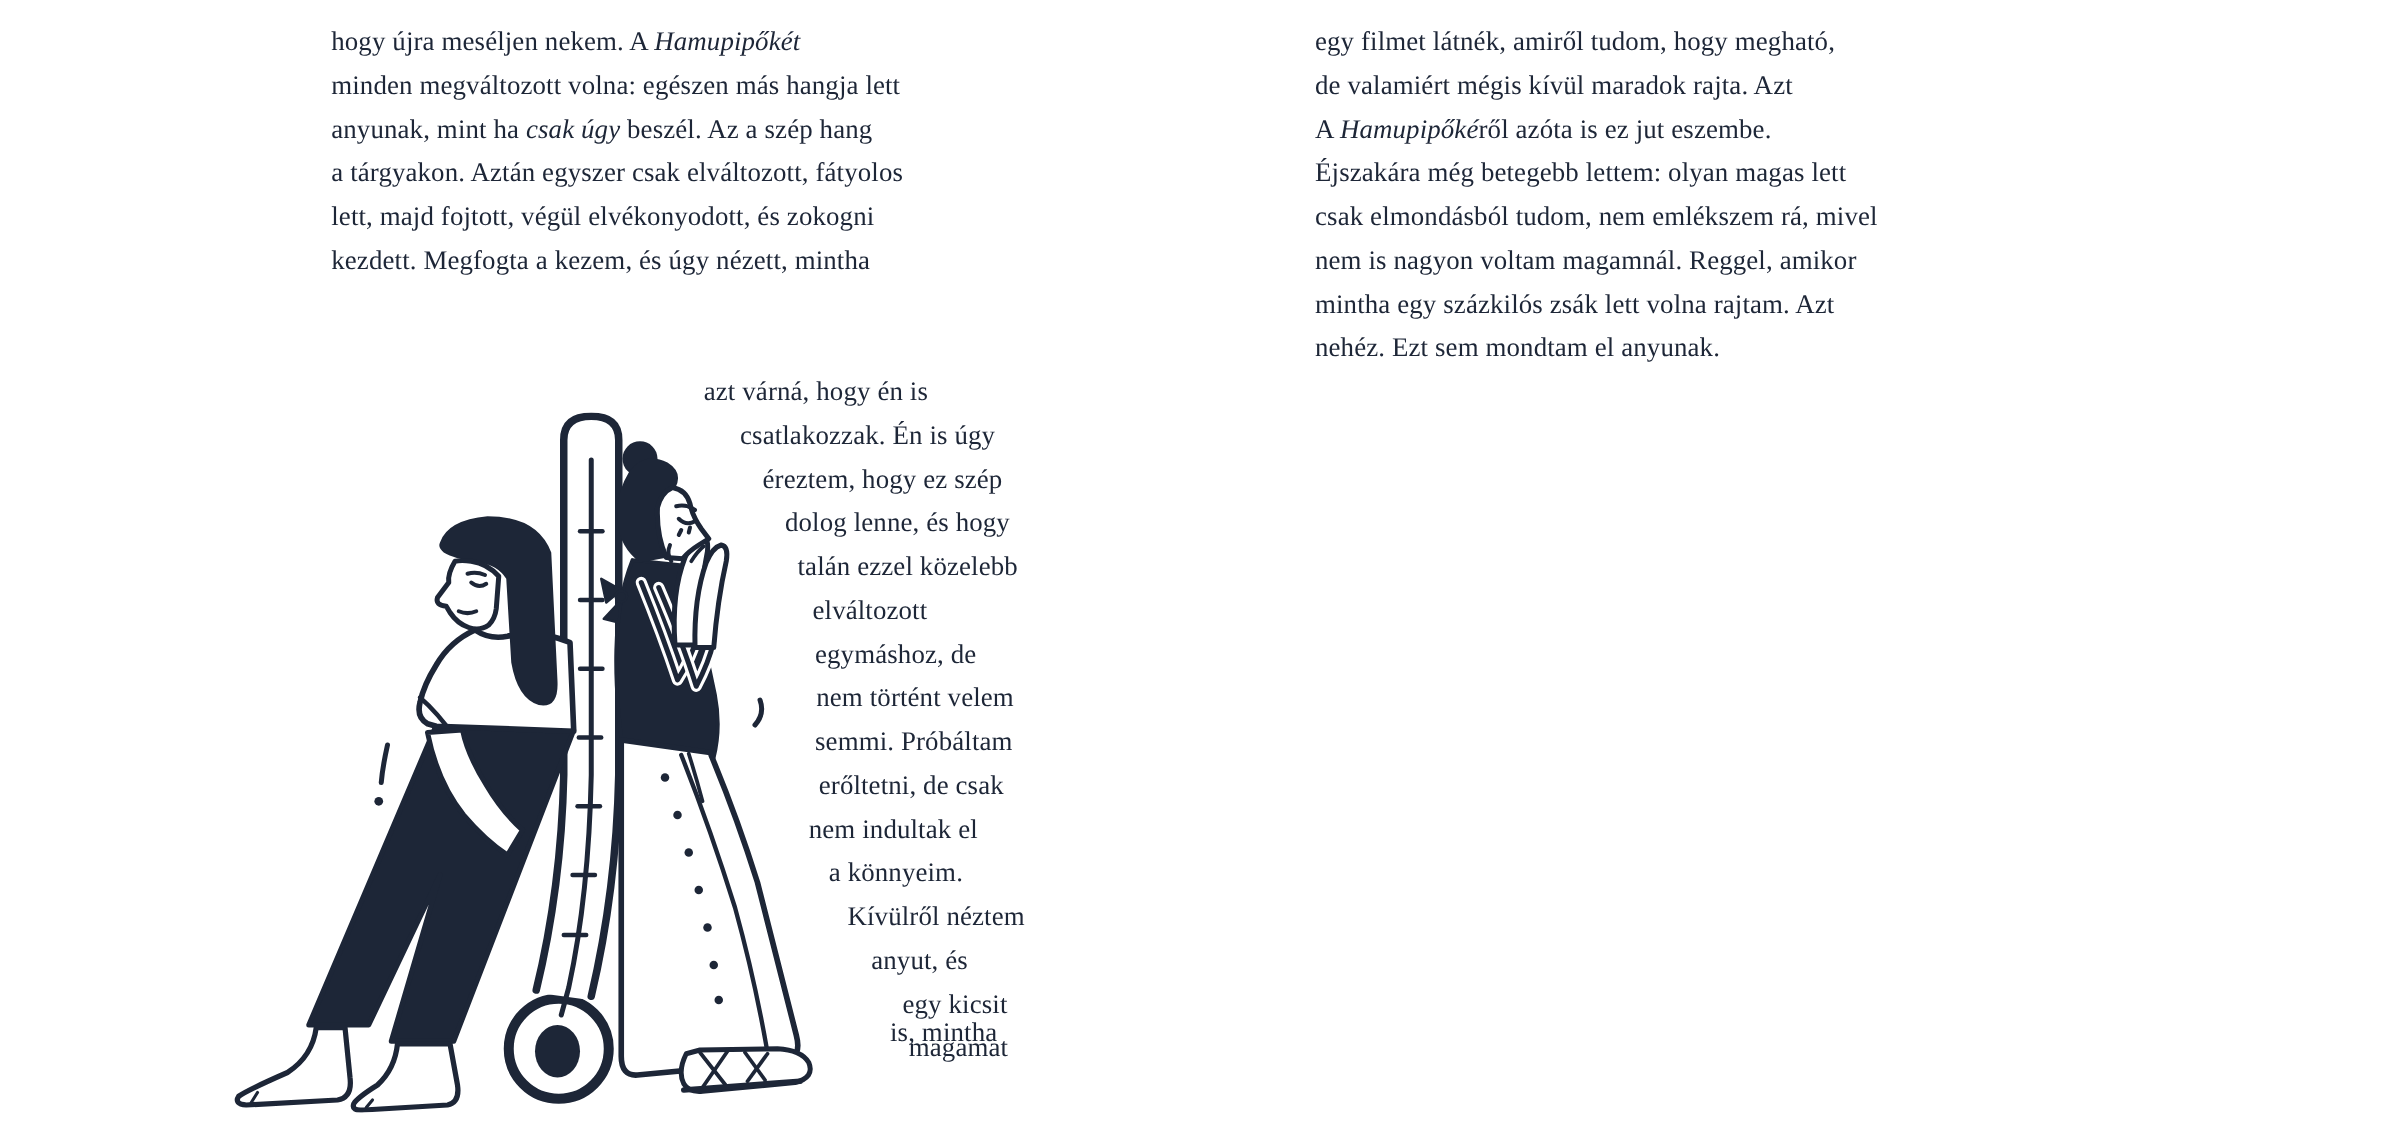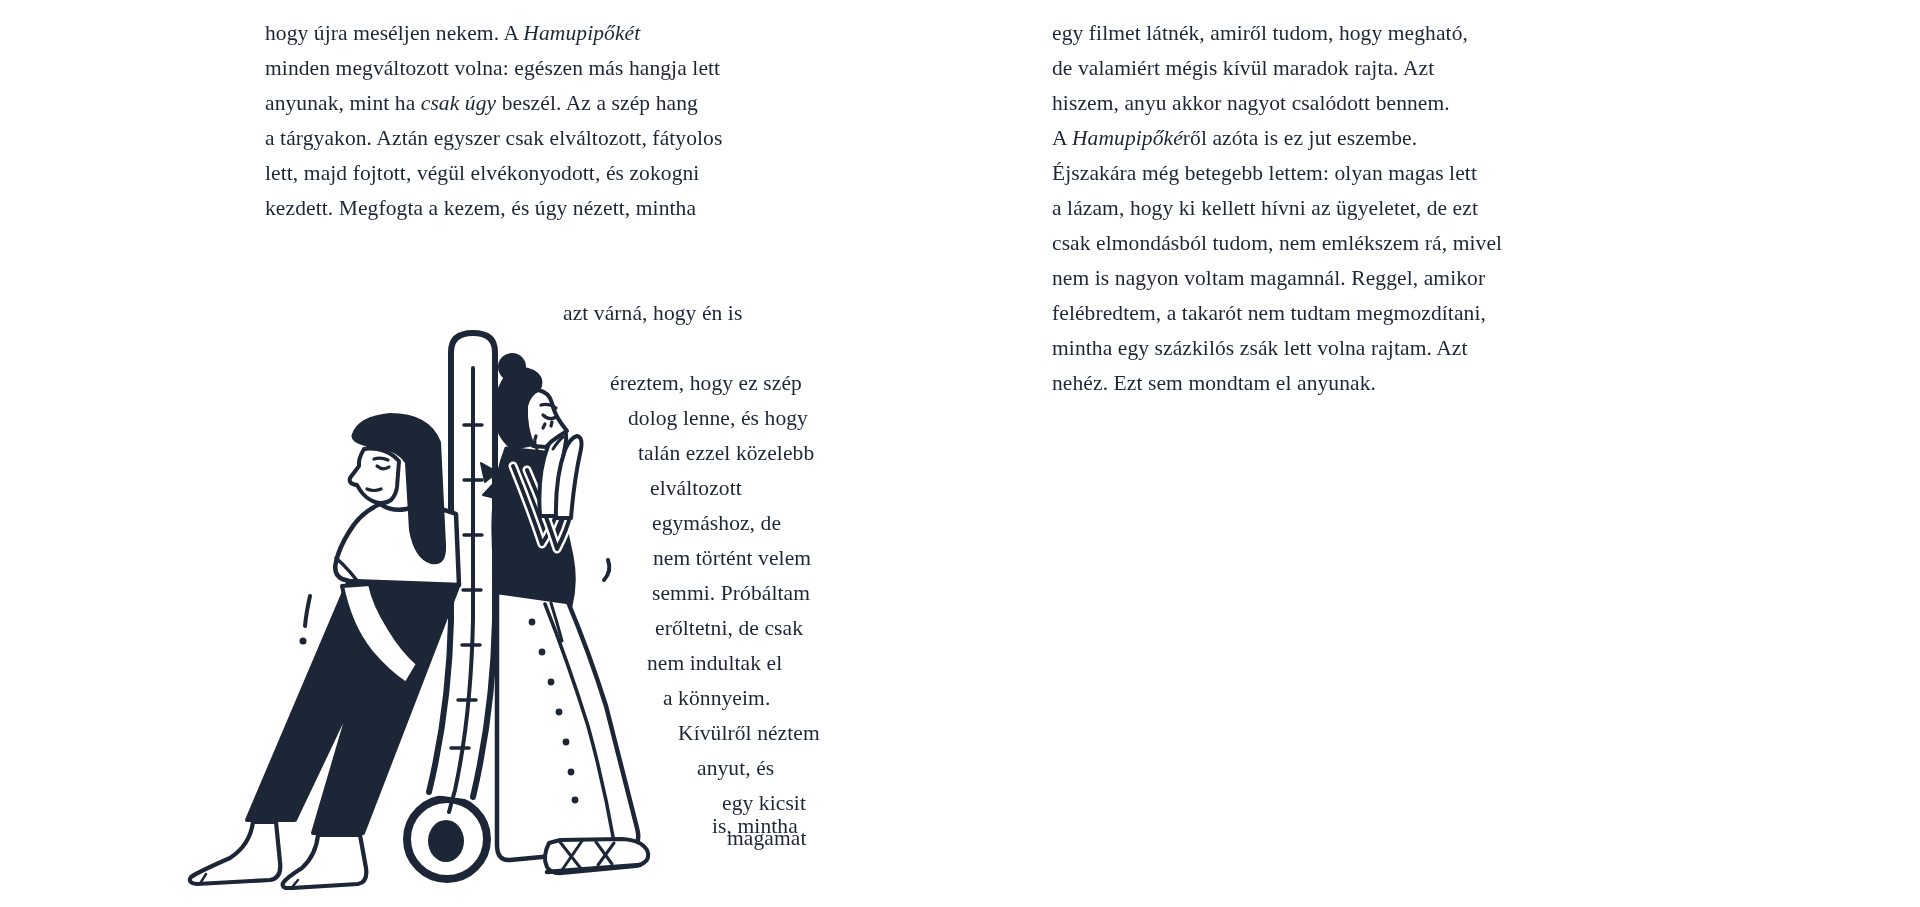--- a/index.html
+++ b/index.html
@@ -30,46 +30,44 @@
   <div class="col col-left">
     <div class="tline"><span>hogy újra meséljen nekem. A </span><i>Hamupipőkét</i></div>
     <div class="tline"><span>minden megváltozott volna: egészen más hangja lett</span></div>
     <div class="tline"><span>anyunak, mint ha </span><i>csak úgy</i><span> beszél. Az a szép hang</span></div>
     <div class="tline"><span>a tárgyakon. Aztán egyszer csak elváltozott, fátyolos</span></div>
     <div class="tline"><span>lett, majd fojtott, végül elvékonyodott, és zokogni</span></div>
     <div class="tline"><span>kezdett. Megfogta a kezem, és úgy nézett, mintha</span></div>
   </div>
 
   <div class="wline wl0">azt várná, hogy én is</div>
+  <div class="wline wl1">csatlakozzak. Én is úgy</div>
   <div class="wline wl2">éreztem, hogy ez szép</div>
   <div class="wline wl3">dolog lenne, és hogy</div>
   <div class="wline wl4">talán ezzel közelebb</div>
   <div class="wline wl5">elváltozott</div>
   <div class="wline wl6">egymáshoz, de</div>
   <div class="wline wl7">nem történt velem</div>
   <div class="wline wl8">semmi. Próbáltam</div>
   <div class="wline wl9">erőltetni, de csak</div>
   <div class="wline wl10">nem indultak el</div>
   <div class="wline wl11">a könnyeim.</div>
   <div class="wline wl12">Kívülről néztem</div>
   <div class="wline wl13">anyut, és</div>
   <div class="wline wl14">egy kicsit</div>
   <div class="wline wl15">magamat</div>
   <div class="wline wl16">is, mintha</div>
 
   <div class="col col-right">
     <div class="tline"><span>egy filmet látnék, amiről tudom, hogy megható,</span></div>
     <div class="tline"><span>de valamiért mégis kívül maradok rajta. Azt</span></div>
-    <div class="tline"><span>hiszem, anyu akkor nagyot csalódott bennem.</span></div>
     <div class="tline"><span>A </span><i>Hamupipőké</i><span>ről azóta is ez jut eszembe.</span></div>
     <div class="tline"><span>Éjszakára még betegebb lettem: olyan magas lett</span></div>
-    <div class="tline"><span>a lázam, hogy ki kellett hívni az ügyeletet, de ezt</span></div>
     <div class="tline"><span>csak elmondásból tudom, nem emlékszem rá, mivel</span></div>
     <div class="tline"><span>nem is nagyon voltam magamnál. Reggel, amikor</span></div>
-    <div class="tline"><span>felébredtem, a takarót nem tudtam megmozdítani,</span></div>
     <div class="tline"><span>mintha egy százkilós zsák lett volna rajtam. Azt</span></div>
     <div class="tline"><span>nehéz. Ezt sem mondtam el anyunak.</span></div>
   </div>
 
   <svg class="illus" viewBox="150 330 540 560" fill="none" stroke="#1d2637" stroke-linecap="round" stroke-linejoin="round">
 
     <g>
       <circle cx="447" cy="839" r="40" fill="#ffffff" stroke-width="8"></circle>
       <path d="M451,352 Q451,333 473,333 Q495,333 495,352 L495,620 Q493,715 472,800 L428,794 Q448,712 451,620 Z" fill="#ffffff" stroke="none"></path>
       <path d="M429,792 Q449,710 451,620 L451,352 Q451,333 473,333 Q495,333 495,352 L495,620 Q493,712 473,797" stroke-width="6"></path>

